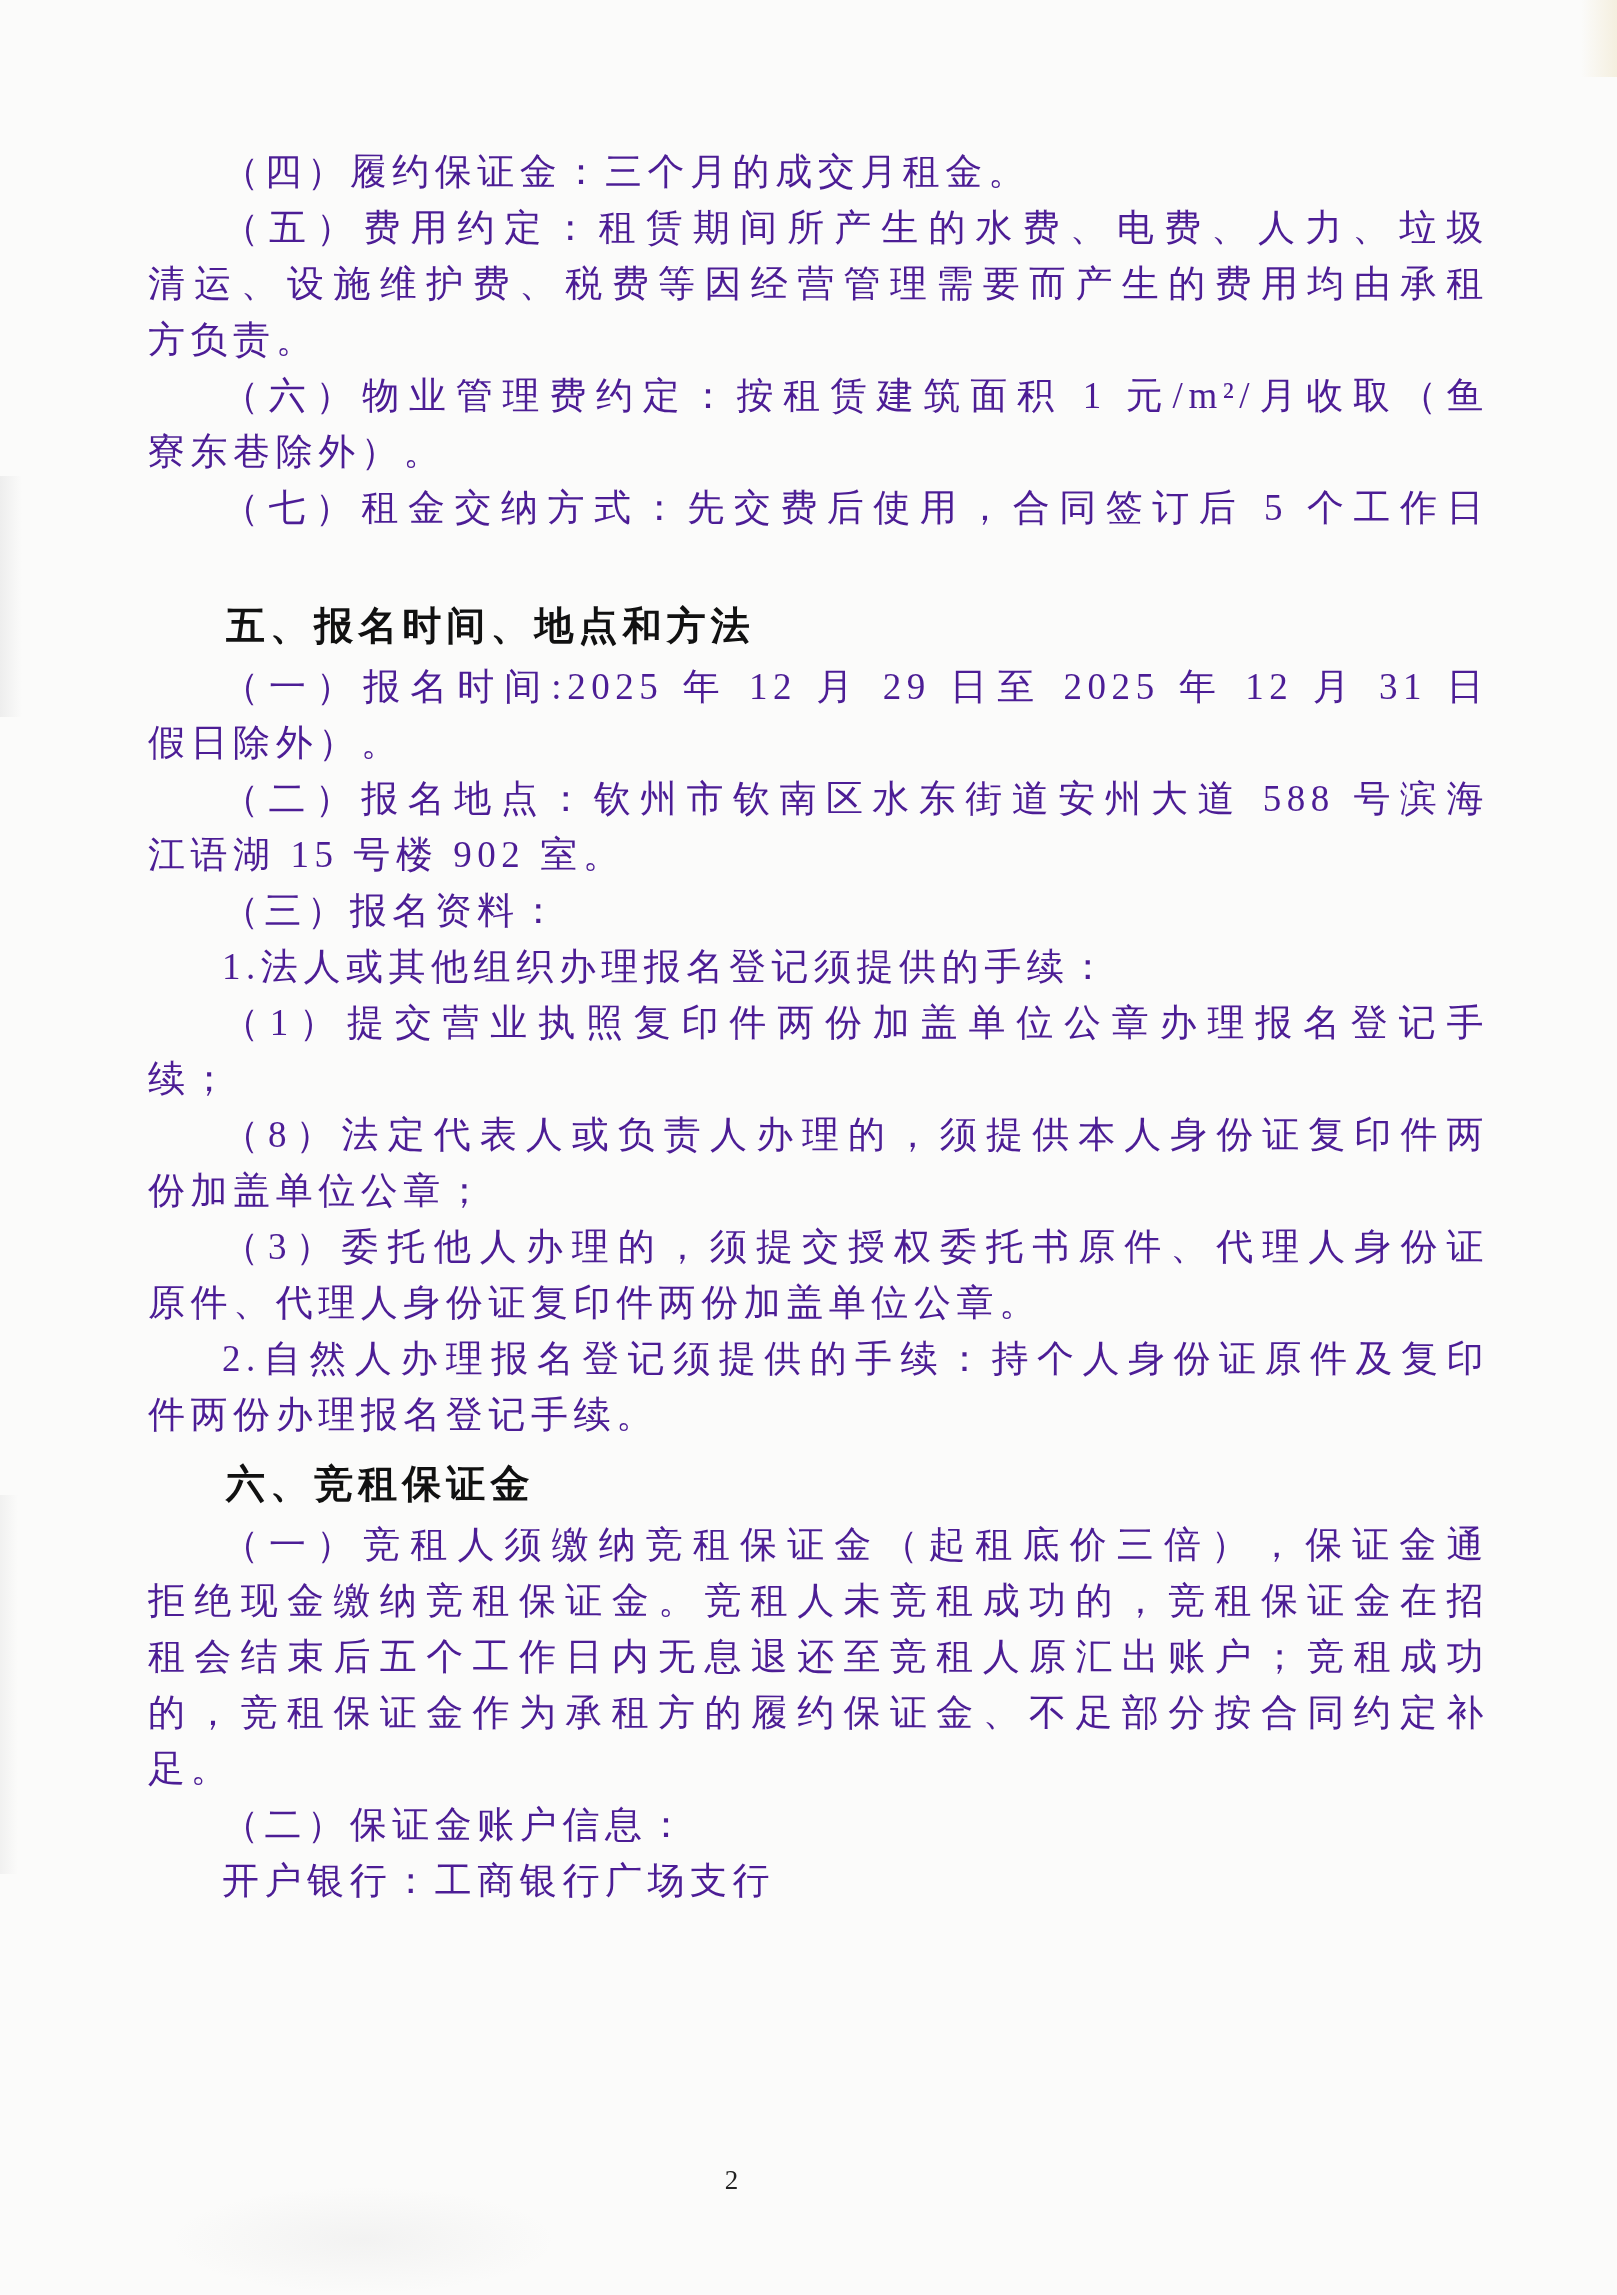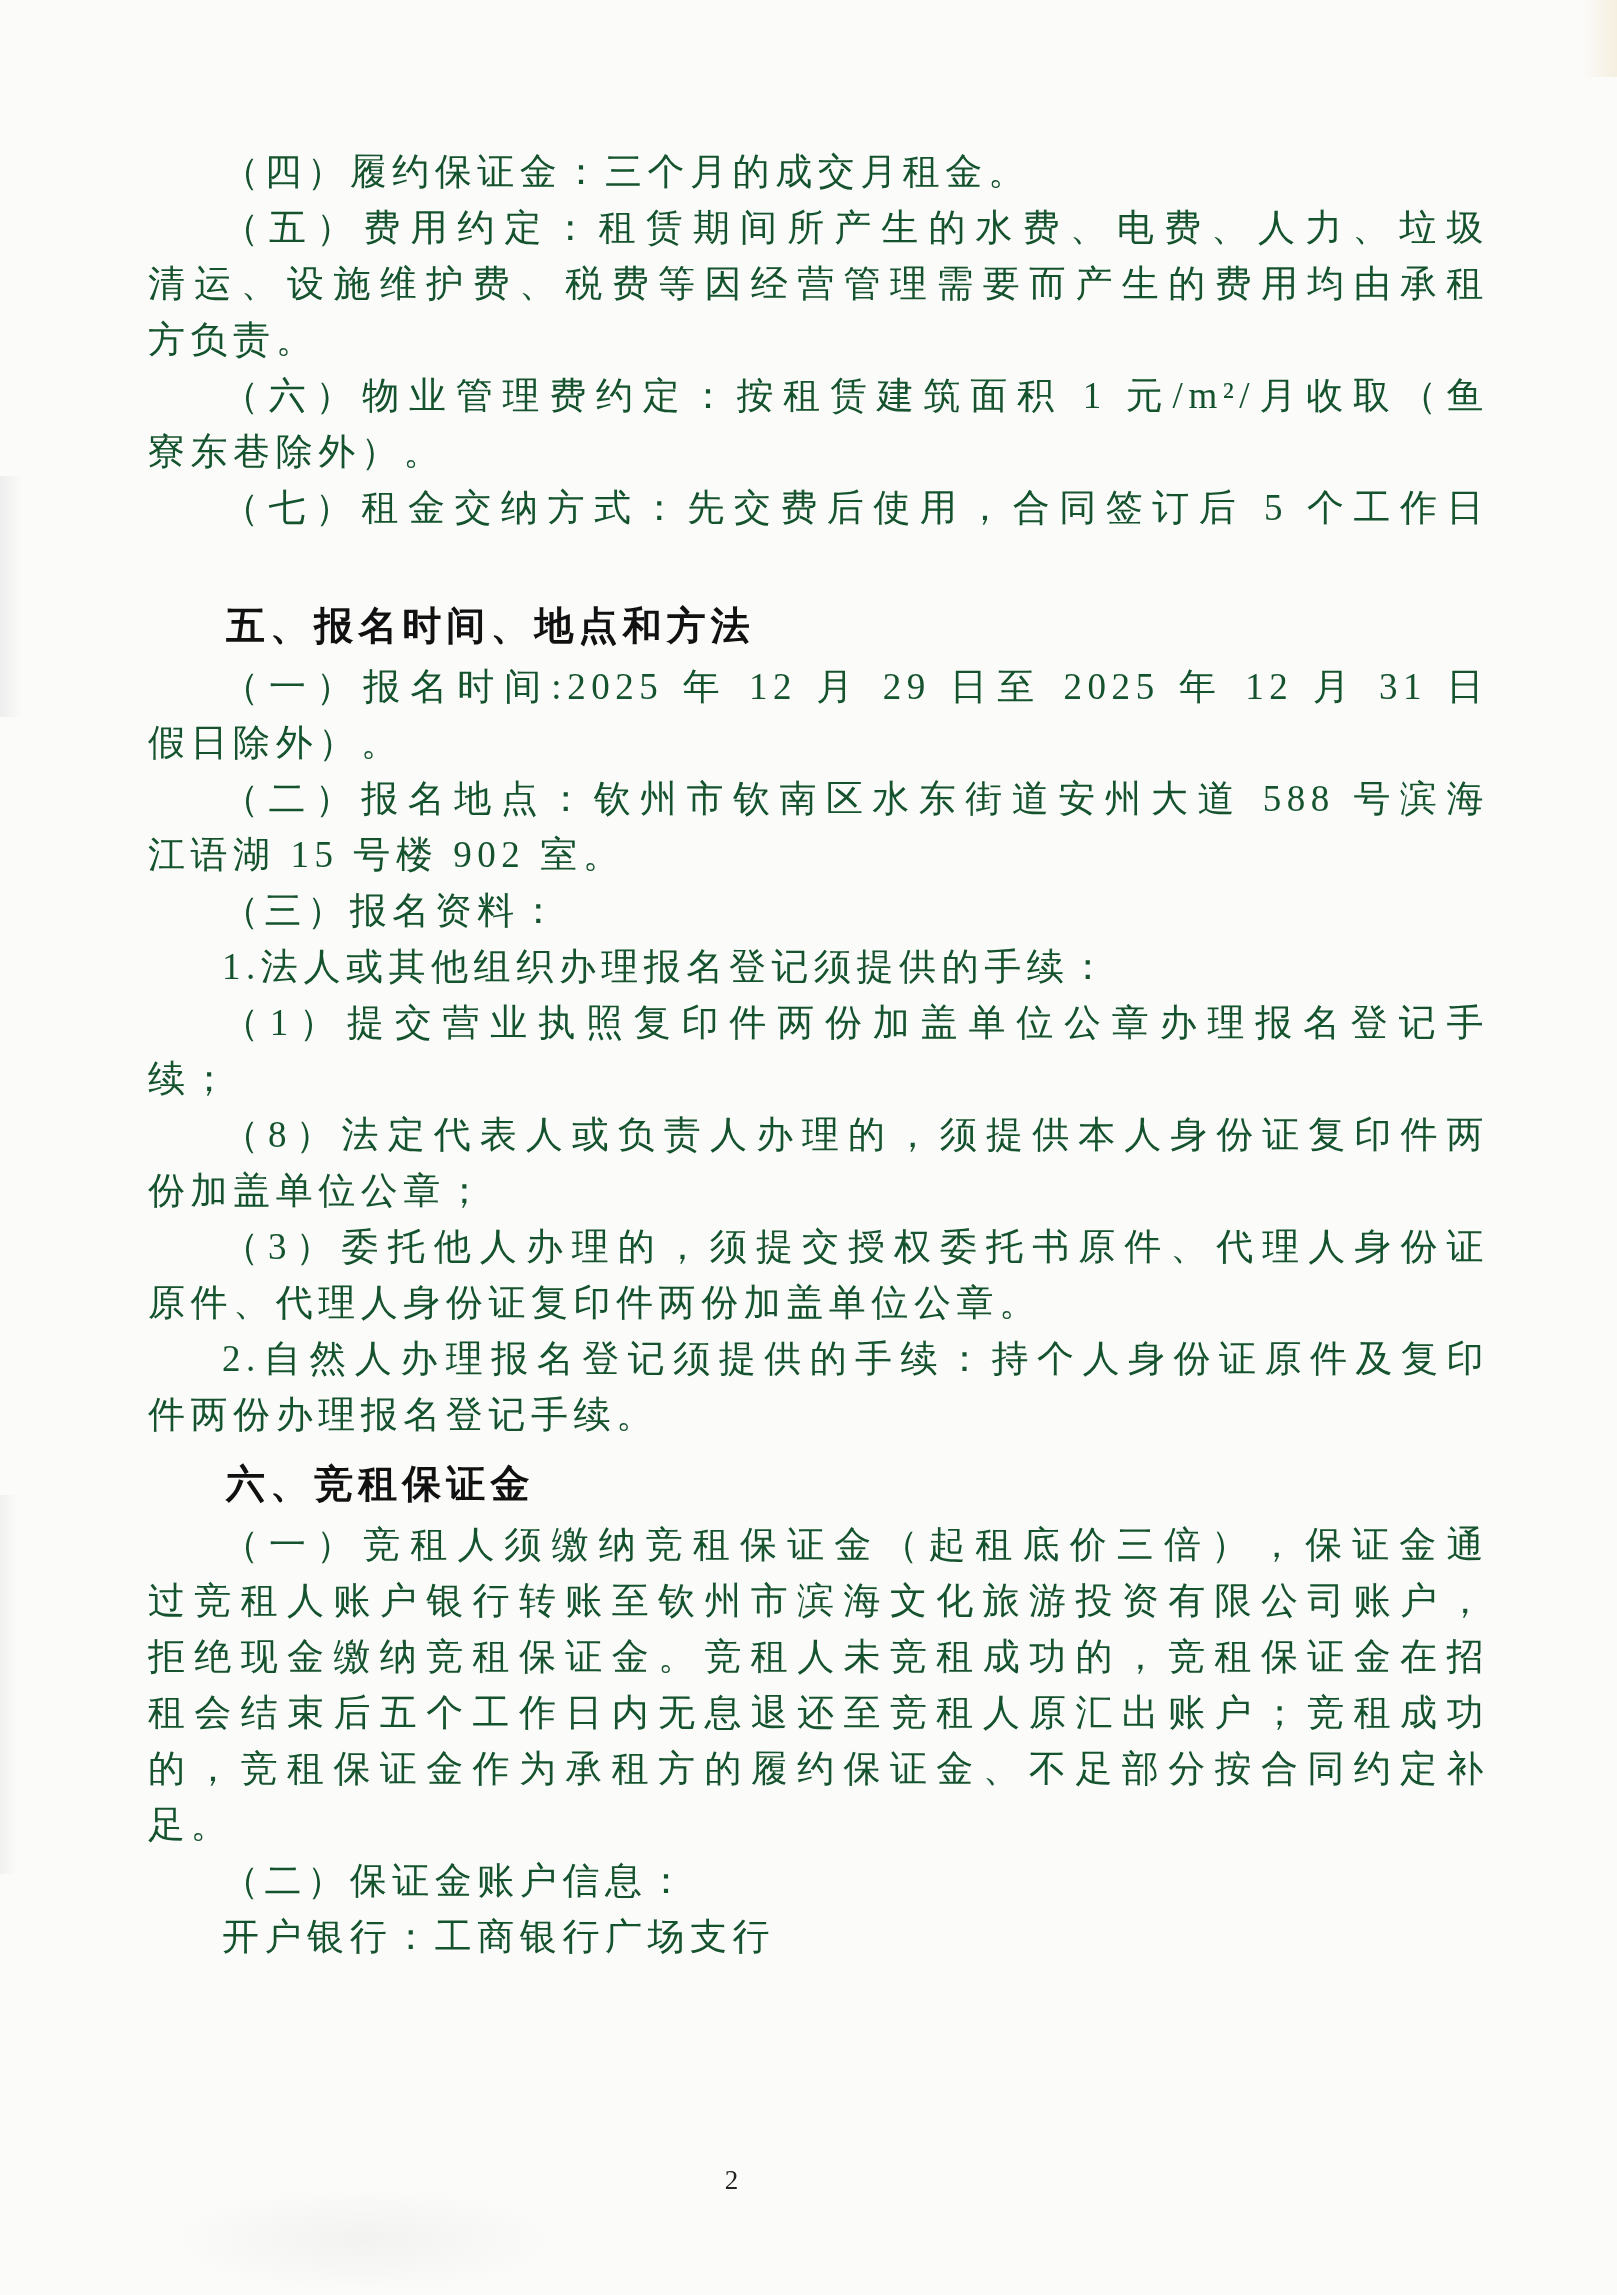--- a/index.html
+++ b/index.html
@@ -14,21 +14,21 @@
     position: absolute; inset: 0;
     padding: 144px 128px 0 148px;
     box-sizing: border-box;
   }
   .line {
     position: relative;
     height: 56px;
     line-height: 56px;
     font-size: 37px;
     letter-spacing: 0.15em;
-    color: #14532d;
+    color: #4c1d95;
     overflow: hidden;
     text-align: left;
     white-space: pre-wrap;
   }
   .line.ind { text-indent: 2em; }
   .line.just {
     text-align: justify;
     text-align-last: justify;
   }
   .line.heading {
@@ -85,21 +85,20 @@
       <div class="line ind just">（1）提交营业执照复印件两份加盖单位公章办理报名登记手</div>
       <div class="line">续；</div>
       <div class="line ind just">（8）法定代表人或负责人办理的，须提供本人身份证复印件两</div>
       <div class="line">份加盖单位公章；</div>
       <div class="line ind just">（3）委托他人办理的，须提交授权委托书原件、代理人身份证</div>
       <div class="line">原件、代理人身份证复印件两份加盖单位公章。</div>
       <div class="line ind just">2.自然人办理报名登记须提供的手续：持个人身份证原件及复印</div>
       <div class="line">件两份办理报名登记手续。</div>
       <div class="line ind heading">六、竞租保证金</div>
       <div class="line ind just">（一）竞租人须缴纳竞租保证金（起租底价三倍），保证金通</div>
-      <div class="line just">过竞租人账户银行转账至钦州市滨海文化旅游投资有限公司账户，</div>
       <div class="line just">拒绝现金缴纳竞租保证金。竞租人未竞租成功的，竞租保证金在招</div>
       <div class="line just">租会结束后五个工作日内无息退还至竞租人原汇出账户；竞租成功</div>
       <div class="line just">的，竞租保证金作为承租方的履约保证金、不足部分按合同约定补</div>
       <div class="line">足。</div>
       <div class="line ind">（二）保证金账户信息：</div>
       <div class="line ind">开户银行：工商银行广场支行</div>
     </div>
   <div class="pagenum">2</div>
   <div class="artifact a1"></div>
   <div class="artifact a2"></div>

